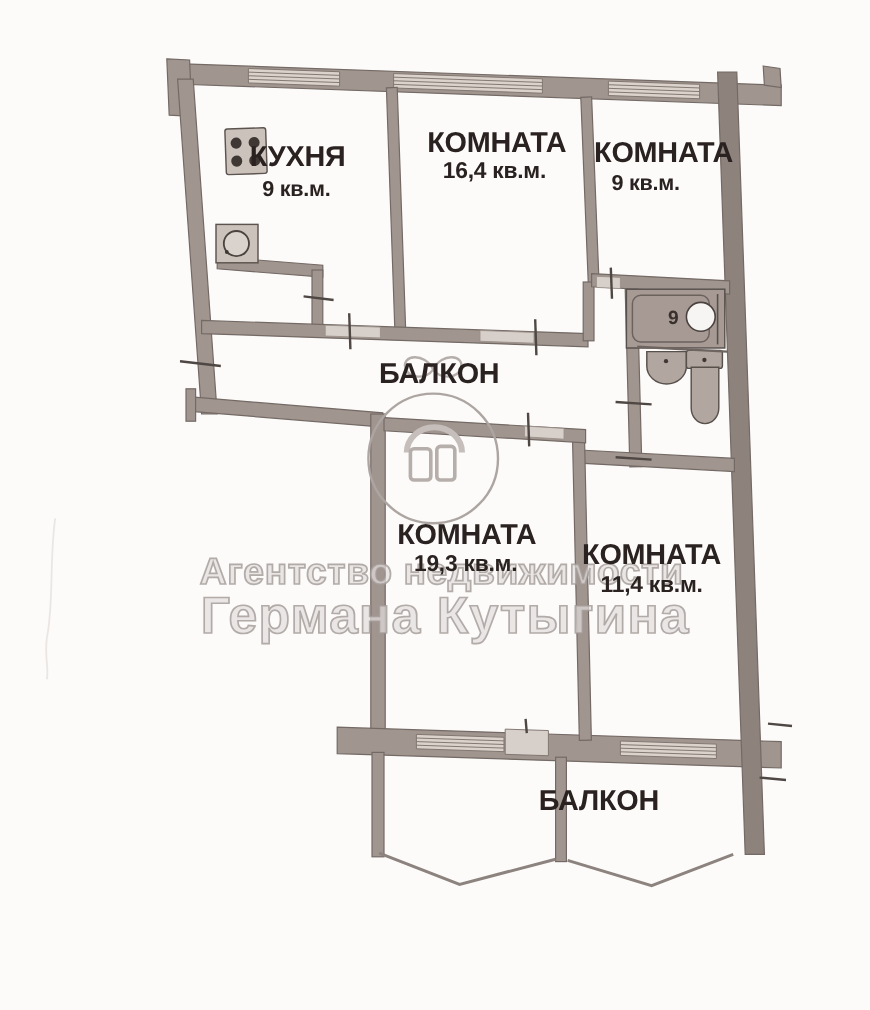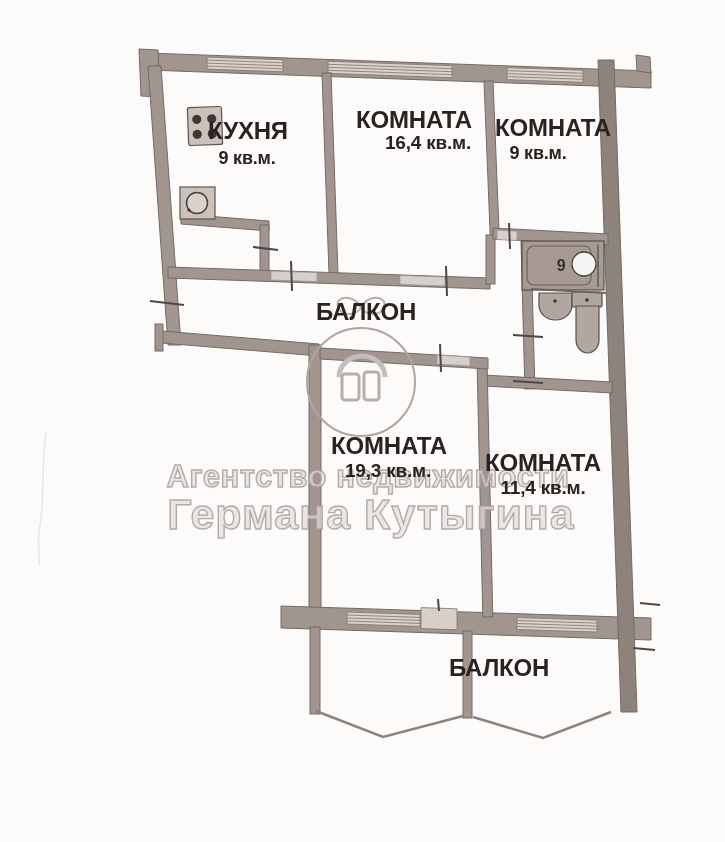--- a/index.html
+++ b/index.html
@@ -162,21 +162,21 @@
   </g>
 </svg>
 
   <div class="wm l2" style="left:371px;top:514px;">Германа Кутыгина</div>
   <div class="wm l1" style="left:368px;top:477px;">Агентство недвижимости</div>
 
   <div class="lbl name" style="left:248px;top:131px;">КУХНЯ</div>
   <div class="lbl small" style="left:247px;top:158px;">9 кв.м.</div>
 
   <div class="lbl name" style="left:414px;top:120px;">КОМНАТА</div>
-  <div class="lbl area" style="left:412px;top:143px;margin-left:16px;">16,4 кв.м.</div>
+  <div class="lbl area" style="left:412px;top:143px;">16,4 кв.м.</div>
 
   <div class="lbl name" style="left:553px;top:128px;">КОМНАТА</div>
   <div class="lbl small" style="left:538px;top:153px;">9 кв.м.</div>
 
   <div class="lbl name" style="left:366px;top:312px;">БАЛКОН</div>
 
   <div class="lbl name" style="left:389px;top:446px;">КОМНАТА</div>
   <div class="lbl area" style="left:388px;top:471px;">19,3 кв.м.</div>
 
   <div class="lbl name" style="left:543px;top:463px;">КОМНАТА</div>

